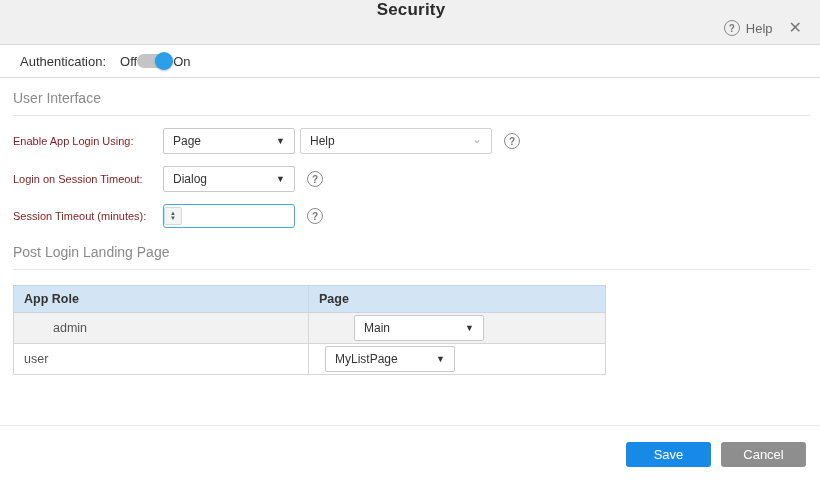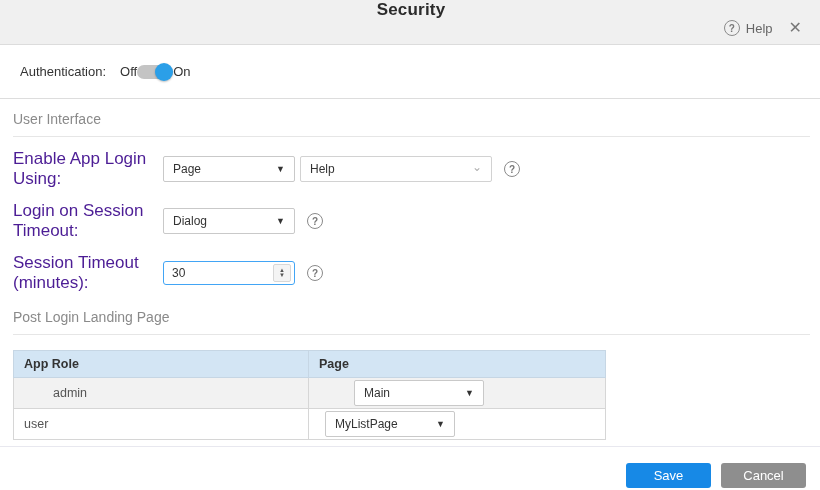--- a/index.html
+++ b/index.html
@@ -21,21 +21,21 @@
   .qcircle {
     width: 16px; height: 16px; border: 1px solid #8a8a8a; border-radius: 50%;
     display: inline-flex; align-items: center; justify-content: center;
     font-size: 10px; color: #777; font-weight: 600; background: transparent; flex: 0 0 auto;
   }
   .help-text { font-size: 13px; color: #666; }
   .close-x { font-size: 16px; color: #777; cursor: pointer; line-height: 1; }
 
   
   .auth-bar {
-    height: 54px; background: #fff; border-bottom: 1px solid #ddd;
+    height: 33px; background: #fff; border-bottom: 1px solid #ddd;
     display: flex; align-items: center; padding: 0 20px; gap: 14px;
   }
   .auth-label { font-size: 13px; color: #333; }
   .toggle-wrap { display: flex; align-items: center; }
   .toggle-state { font-size: 13px; color: #333; }
   .switch { position: relative; width: 36px; height: 18px; cursor: pointer; }
   .switch-track { position: absolute; top: 2px; left: 0; width: 36px; height: 14px; border-radius: 8px; background: #c4c4c4; }
   .switch-knob { position: absolute; top: 0; right: 0; width: 18px; height: 18px; border-radius: 50%; background: #2b9fe8; box-shadow: 0 1px 2px rgba(0,0,0,.25); }
 
   
@@ -48,21 +48,21 @@
     border-bottom: 1px solid #e6e6e6; font-size: 13px; color: #333; cursor: pointer;
     border-left: 3px solid transparent;
   }
   .side-item.selected {
     background: #fff; border-left: 3px solid #1a97ee; color: #1a8fe8; font-weight: 600;
   }
 
   .content { position: relative; flex: 1; background: #fff; padding: 0 10px 0 13px; }
   .section-title { font-size: 14px; color: #8a8a8a; margin-top: 12px; padding-bottom: 9px; border-bottom: 1px solid #e6e6e6; }
   .form-row { display: flex; align-items: center; margin-top: 12px; }
-  .form-row .flabel { width: 150px; font-size: 17px; color: #4c1d95; flex: 0 0 auto; }
+  .form-row .flabel { width: 150px; font-size: 11px; color: #7f1d1d; flex: 0 0 auto; }
 
   .sel {
     height: 26px; border: 1px solid #c9c9c9; border-radius: 2px; background: #fff;
     display: flex; align-items: center; justify-content: space-between;
     padding: 0 9px; font-size: 12px; color: #333; cursor: pointer;
   }
   .sel-page { width: 132px; }
   .sel-wide { width: 192px; margin-left: 5px; border-color: #d2d2d2; }
   .tri { font-size: 9px; color: #333; line-height: 1; }
   .chev { font-size: 12px; color: #b0b0b0; line-height: 1; transform: translateY(-2px); }
@@ -162,21 +162,20 @@
         <div class="sel sel-page">
           <span>Dialog</span>
           <span class="tri">▼</span>
         </div>
         <span class="qcircle help-after">?</span>
       </div>
 
       <div class="form-row">
         <span class="flabel">Session Timeout (minutes):</span>
         <div class="num-wrap">
-          <input type="text" value="30" style="">
           <div class="spinner">
             <span>▲</span>
             <span>▼</span>
           </div>
         </div>
         <span class="qcircle help-after">?</span>
       </div>
 
       <div class="section-title" style="margin-top:16px">Post Login Landing Page</div>
 

